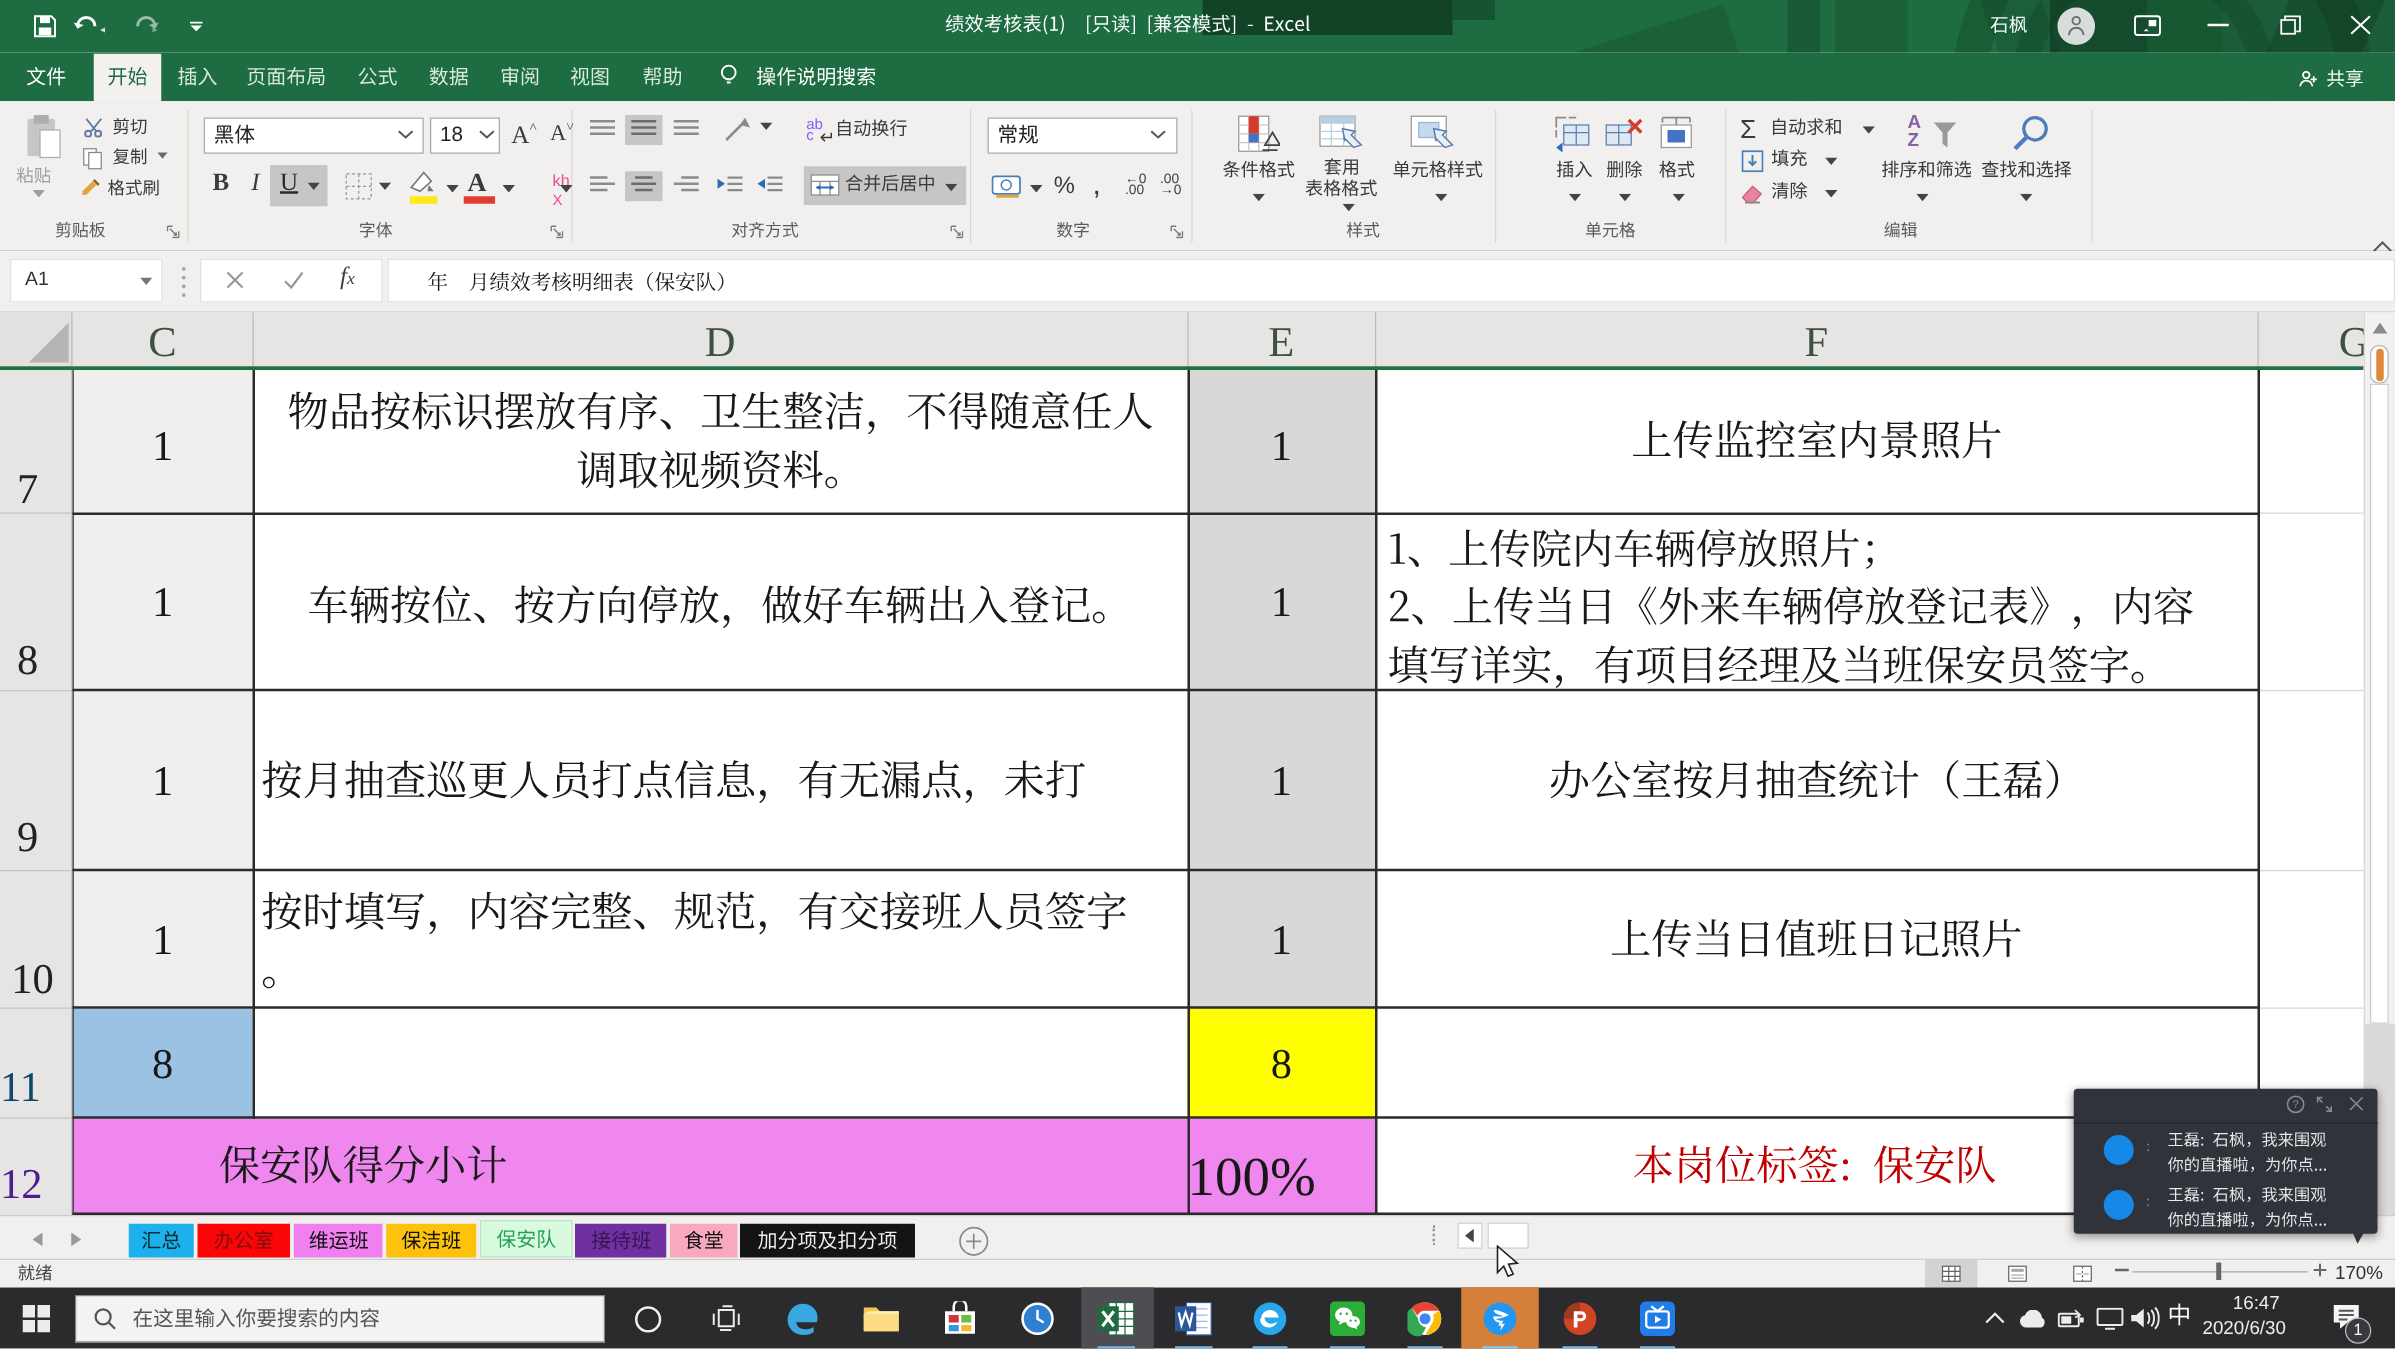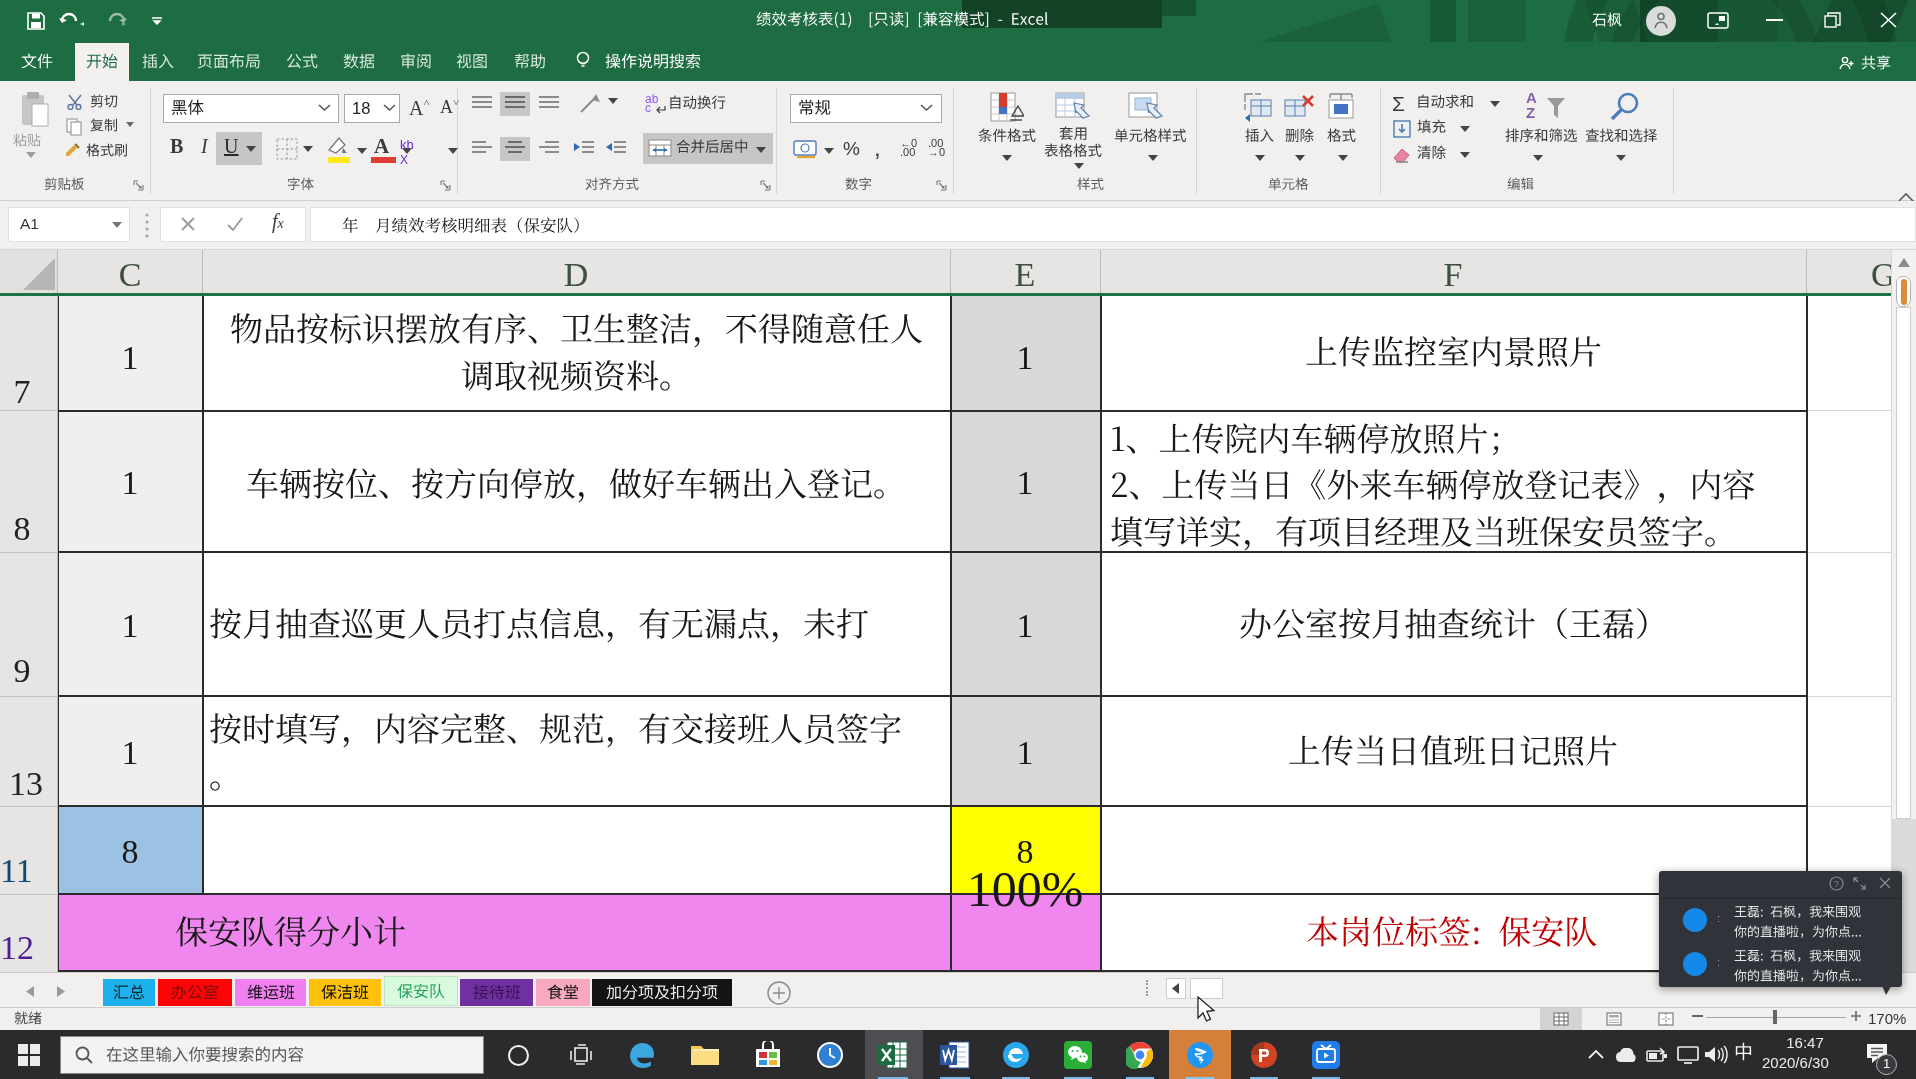--- a/index.html
+++ b/index.html
@@ -147,21 +147,21 @@
       <rect x="3" y="23" width="22" height="6" fill="#ffe81a"></rect>
     </svg>
 <svg class="ab" style="left:357px;top:148px" width="10" height="6" viewBox="0 0 10 6">
       <path d="M0 0h10L5 6z" fill="#444"></path>
     </svg>
 <div class="ab serif" style="left:374px;top:134px;font-size:21px;font-weight:bold;color:#3b3a39">A</div>
 <div class="ab" style="left:371px;top:157px;width:25px;height:6px;background:#e03c32"></div>
 <svg class="ab" style="left:402px;top:148px" width="10" height="6" viewBox="0 0 10 6">
       <path d="M0 0h10L5 6z" fill="#444"></path>
     </svg>
-<div class="ab" style="left:400px;top:137px;font-size:13px;color:#6d28d9">kh<br><span style="font-size:12px">X</span></div>
+<div class="ab" style="left:442px;top:137px;font-size:13px;color:#ec4899">kh<br><span style="font-size:12px">X</span></div>
 <svg class="ab" style="left:448px;top:148px" width="10" height="6" viewBox="0 0 10 6">
       <path d="M0 0h10L5 6z" fill="#444"></path>
     </svg>
 <svg class="ab" style="left:440px;top:180px" width="11" height="11" viewBox="0 0 11 11">
       <path d="M1 1h4M1 1v4M10 10H5M10 10V5M3 3l5 5M6 8h2V6" stroke="#7a7978" stroke-width="1.1" fill="none"></path>
     </svg>
 
 <svg class="ab" style="left:470px;top:95px" width="24" height="18" viewBox="0 0 24 18">
       <path d="M2 2h20M2 7h20M2 12h20" stroke="#8d8b89" stroke-width="2"></path>
     </svg>
@@ -362,21 +362,21 @@
 <div class="ab serif" style="left:950px;top:256px;width:150px;text-align:center;font-size:34px;color:#3e5044">E</div>
 <div class="ab serif" style="left:1100px;top:256px;width:706px;text-align:center;font-size:34px;color:#3e5044">F</div>
 <div class="ab serif" style="left:1871px;top:256px;font-size:34px;color:#3e5044">G</div>
 <div class="ab" style="left:0;top:293px;width:1891px;height:3px;background:#1f7244"></div>
 
 <div class="ab" style="left:0;top:296px;width:58px;height:676px;background:#e7e5e4"></div>
 <div class="ab" style="left:57px;top:296px;width:1px;height:676px;background:#bcbab8"></div>
 <div class="ab serif" style="left:0;top:373px;width:44px;text-align:center;font-size:34px;color:#222">7</div>
 <div class="ab serif" style="left:0;top:510px;width:44px;text-align:center;font-size:34px;color:#222">8</div>
 <div class="ab serif" style="left:0;top:652px;width:44px;text-align:center;font-size:34px;color:#222">9</div>
-<div class="ab serif" style="left:0;top:765px;width:52px;text-align:center;font-size:34px;color:#222">13</div>
+<div class="ab serif" style="left:0;top:765px;width:52px;text-align:center;font-size:34px;color:#222">10</div>
 <div class="ab serif" style="left:0;top:852px;width:52px;text-align:left;font-size:34px;color:#0c4a6e">11</div>
 <div class="ab serif" style="left:0;top:929px;width:52px;text-align:left;font-size:34px;color:#4c1d95">12</div>
 <div class="ab" style="left:0;top:410px;width:58px;height:1px;background:#c6c4c2"></div>
 <div class="ab" style="left:0;top:552px;width:58px;height:1px;background:#c6c4c2"></div>
 <div class="ab" style="left:0;top:696px;width:58px;height:1px;background:#c6c4c2"></div>
 <div class="ab" style="left:0;top:806px;width:58px;height:1px;background:#c6c4c2"></div>
 <div class="ab" style="left:0;top:894px;width:58px;height:1px;background:#c6c4c2"></div>
 
 <div class="ab" style="left:58px;top:296px;width:144px;height:511px;background:#f1efee"></div>
 <div class="ab" style="left:950px;top:296px;width:150px;height:511px;background:#dad8d6"></div>
@@ -407,21 +407,21 @@
 <div class="ab cellT" style="left:58px;top:339px;width:144px;text-align:center;font-size:34px">1</div>
 <div class="ab cellT" style="left:58px;top:464px;width:144px;text-align:center;font-size:34px">1</div>
 <div class="ab cellT" style="left:58px;top:607px;width:144px;text-align:center;font-size:34px">1</div>
 <div class="ab cellT" style="left:58px;top:734px;width:144px;text-align:center;font-size:34px">1</div>
 <div class="ab cellT" style="left:58px;top:833px;width:144px;text-align:center;font-size:34px">8</div>
 <div class="ab cellT" style="left:950px;top:339px;width:150px;text-align:center;font-size:34px">1</div>
 <div class="ab cellT" style="left:950px;top:464px;width:150px;text-align:center;font-size:34px">1</div>
 <div class="ab cellT" style="left:950px;top:607px;width:150px;text-align:center;font-size:34px">1</div>
 <div class="ab cellT" style="left:950px;top:734px;width:150px;text-align:center;font-size:34px">1</div>
 <div class="ab cellT" style="left:950px;top:833px;width:150px;text-align:center;font-size:34px">8</div>
-<div class="ab cellT" style="left:950px;top:860px;width:150px;text-align:center;font-size:50px">100%</div>
+<div class="ab cellT" style="left:950px;top:916px;width:150px;text-align:left;font-size:44px">100%</div>
 
 <div class="ab" style="left:1891px;top:250px;width:25px;height:722px;background:#f2f1f0;border-left:1px solid #d8d6d4;box-sizing:border-box"></div>
 <svg class="ab" style="left:1898px;top:258px" width="12" height="9" viewBox="0 0 12 9">
       <path d="M6 0l6 9H0z" fill="#8d8b89"></path>
     </svg>
 <div class="ab" style="left:1896px;top:276px;width:15px;height:31px;background:#fff;border:1px solid #b5b3b1;border-radius:7px;box-sizing:border-box"></div>
 <div class="ab" style="left:1901px;top:279px;width:6px;height:26px;background:#e0883a;border-radius:3px"></div>
 <div class="ab" style="left:1896px;top:307px;width:15px;height:512px;background:#fff;border:1px solid #cfcdcb;box-sizing:border-box"></div>
 <div class="ab" style="left:1891px;top:819px;width:25px;height:153px;background:#dcdad8"></div>
 

